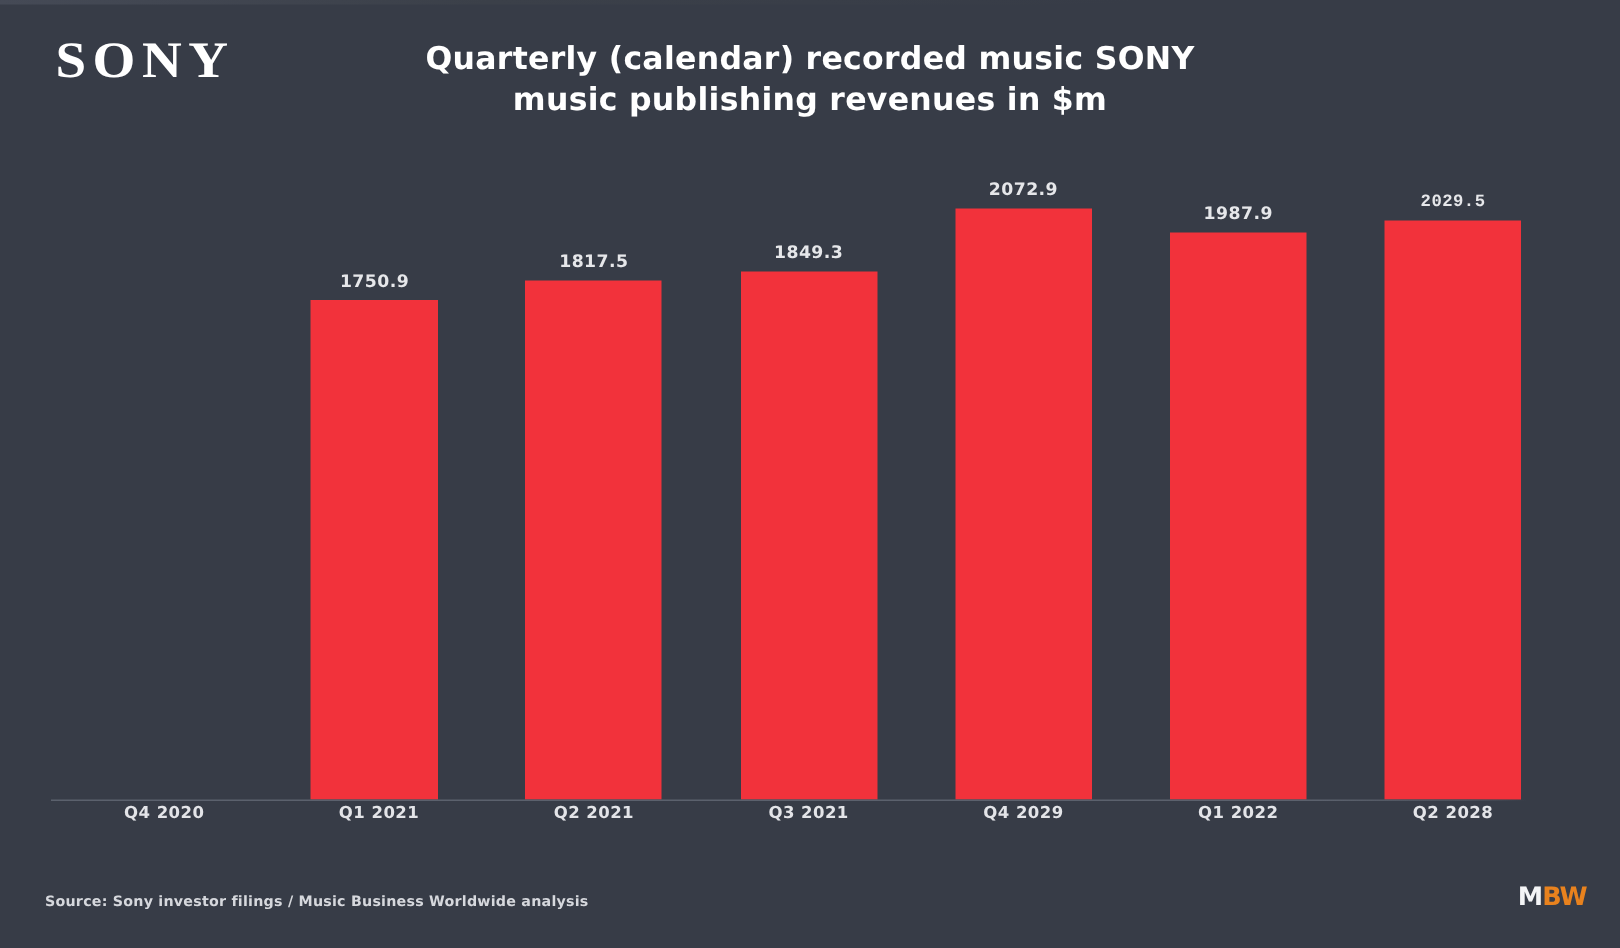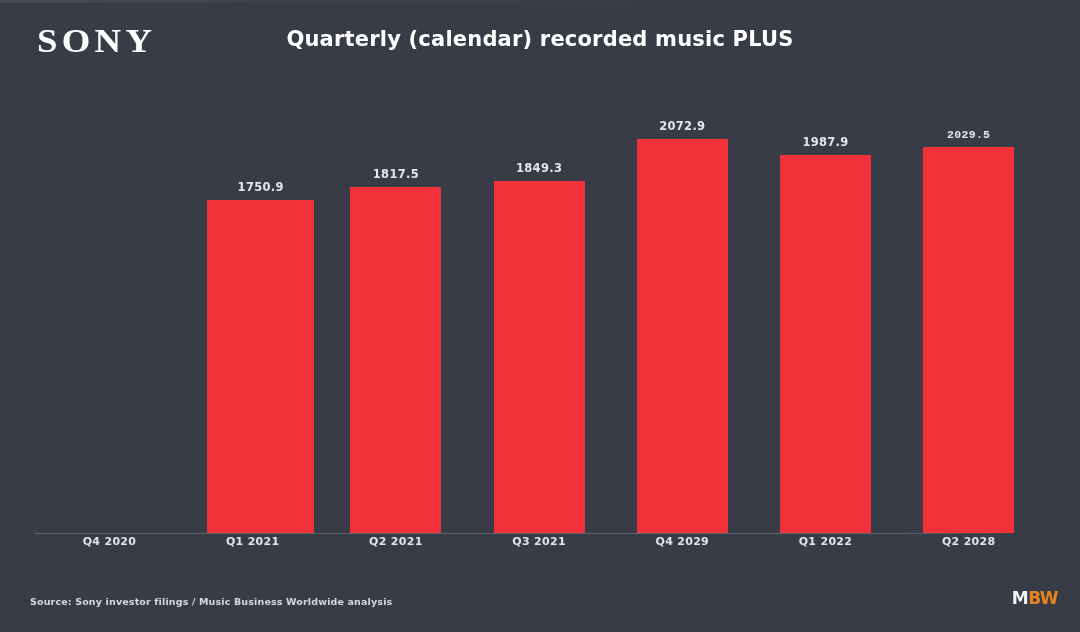--- a/index.html
+++ b/index.html
@@ -178,27 +178,28 @@
 </style>
 </head>
 <body>
 
 <div id="slide">
 
   <div class="header">
     <div class="sony-logo">SONY</div>
 
     <div class="chart-title">
-      <span class="line1">Quarterly (calendar) recorded music PLUS</span>
+      <span class="line1">Quarterly (calendar) recorded music SONY</span>
+      <span class="line2">music publishing revenues in $m</span>
     </div>
   </div>
 
   <div class="plot">
     <div class="bars" id="bars">
-        <div class="bar-group" style="left: 207.2px; width: 107px; height: 428px;">
+        <div class="bar-group" style="left: 207.2px; width: 85px; height: 428px;">
           <div class="bar" style="height: 333.06px; background: rgb(242, 50, 59);"></div>
           <div class="bar-value" style="bottom: 339.06px;">1750.9</div>
         </div>
         <div class="bar-group" style="left: 350.4px; width: 91px; height: 428px;">
           <div class="bar" style="height: 345.729px; background: rgb(242, 50, 59);"></div>
           <div class="bar-value" style="bottom: 351.729px;">1817.5</div>
         </div>
         <div class="bar-group" style="left: 493.6px; width: 91px; height: 428px;">
           <div class="bar" style="height: 351.778px; background: rgb(242, 50, 59);"></div>
           <div class="bar-value" style="bottom: 357.778px;">1849.3</div>

